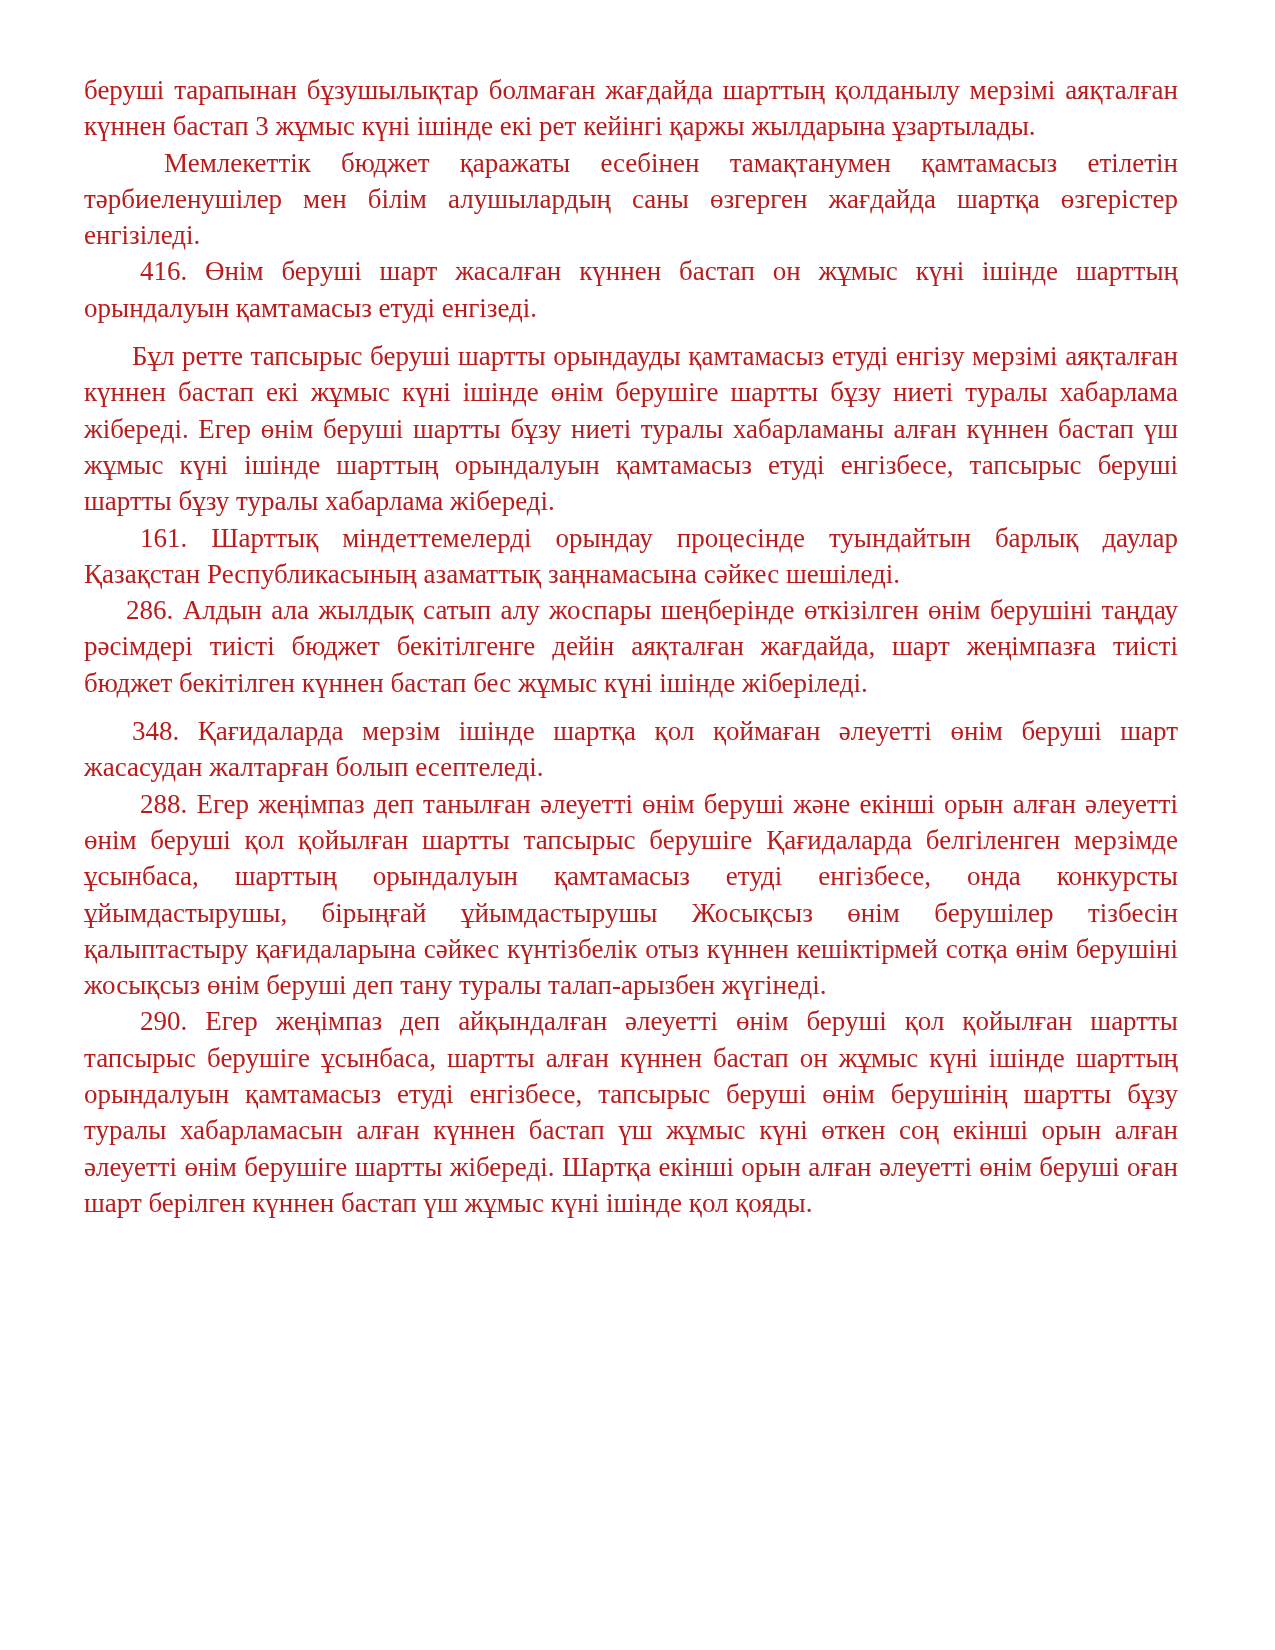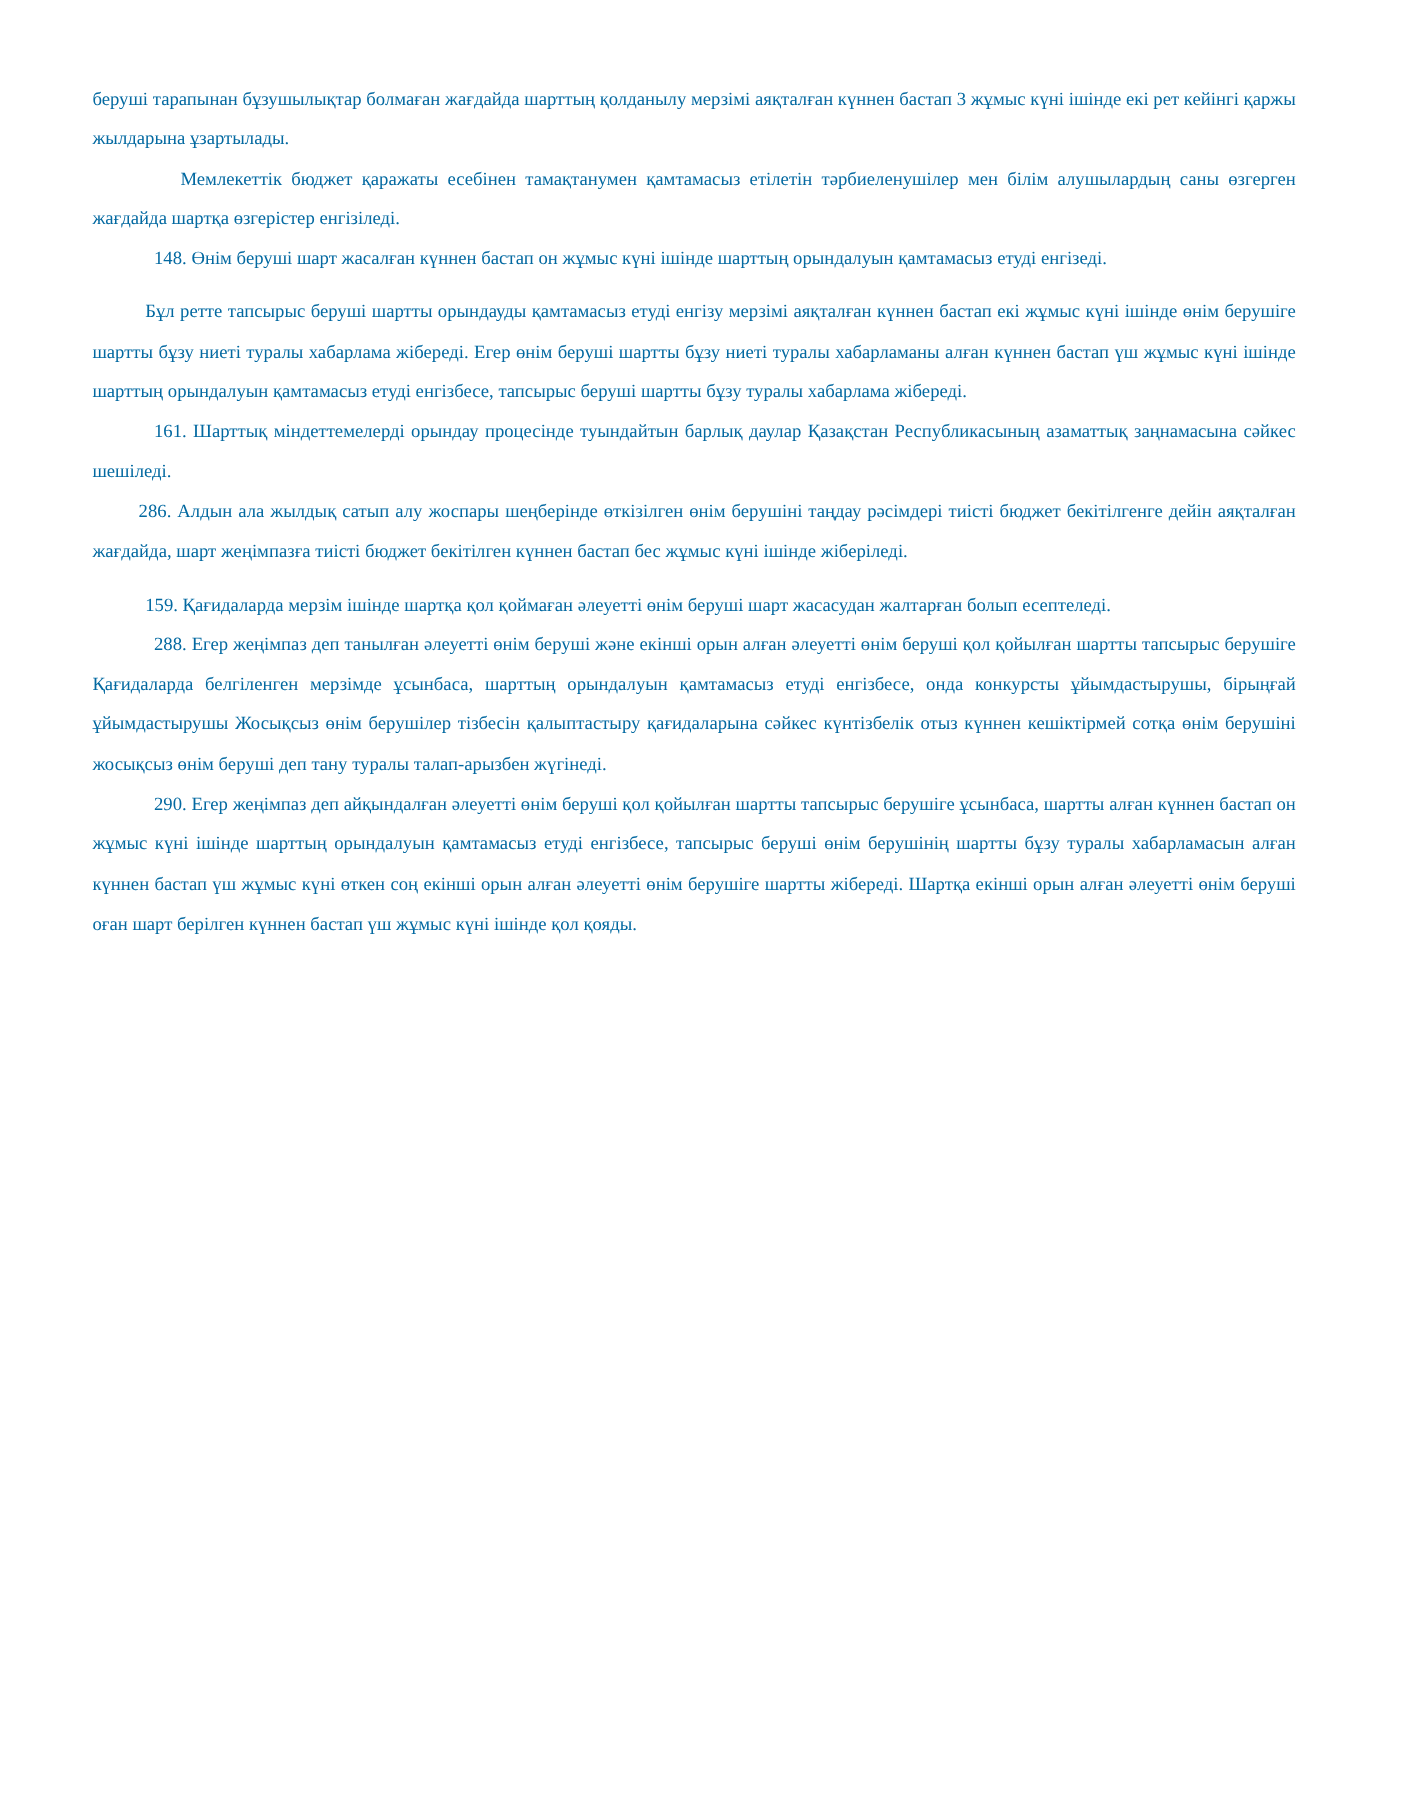--- a/index.html
+++ b/index.html
@@ -3,46 +3,46 @@
 <meta charset="utf-8">
 <style>
   html, body { margin: 0; padding: 0; background: #ffffff; }
   body { width: 1275px; height: 1650px; position: relative; overflow: hidden; }
   .page {
     position: absolute;
     left: 84px;
     top: 72px;
     width: 1094px;
     font-family: "Liberation Serif", "DejaVu Serif", serif;
-    font-size: 17px;
+    font-size: 27px;
     line-height: 36.3px;
-    color: #0369a1;
+    color: #b91c1c;
   }
   .para { margin: 0; text-align: justify; text-align-last: left; }
   .indent-wide { text-indent: 80px; }
   .indent-mid { text-indent: 48px; margin-top: 12px; }
   .indent-small { text-indent: 42px; }
   .indent-num { text-indent: 56px; }
 </style>
 </head>
 <body>
 
 <div class="page">
   <p class="para"><span>беруші тарапынан бұзушылықтар болмаған жағдайда шарттың қолданылу мерзімі аяқталған күннен бастап 3 жұмыс күні ішінде екі рет кейінгі қаржы жылдарына ұзартылады.</span></p>
 
   <p class="para indent-wide"><span>Мемлекеттік бюджет қаражаты есебінен тамақтанумен қамтамасыз етілетін тәрбиеленушілер мен білім алушылардың саны өзгерген жағдайда шартқа өзгерістер енгізіледі.</span></p>
 
 
-  <p class="para indent-num"><span>148.</span> <span>Өнім беруші шарт жасалған күннен бастап он жұмыс күні ішінде шарттың орындалуын қамтамасыз етуді енгізеді.</span></p>
+  <p class="para indent-num"><span>416.</span> <span>Өнім беруші шарт жасалған күннен бастап он жұмыс күні ішінде шарттың орындалуын қамтамасыз етуді енгізеді.</span></p>
 
   <p class="para indent-mid"><span>Бұл ретте тапсырыс беруші шартты орындауды қамтамасыз етуді енгізу мерзімі аяқталған күннен бастап екі жұмыс күні ішінде өнім берушіге шартты бұзу ниеті туралы хабарлама жібереді. Егер өнім беруші шартты бұзу ниеті туралы хабарламаны алған күннен бастап үш жұмыс күні ішінде шарттың орындалуын қамтамасыз етуді енгізбесе, тапсырыс беруші шартты бұзу туралы хабарлама жібереді.</span></p>
 
   <p class="para indent-num"><span>161.</span> <span>Шарттық міндеттемелерді орындау процесінде туындайтын барлық даулар Қазақстан Республикасының азаматтық заңнамасына сәйкес шешіледі.</span></p>
 
   <p class="para indent-small"><span>286.</span> <span>Алдын ала жылдық сатып алу жоспары шеңберінде өткізілген өнім берушіні таңдау рәсімдері тиісті бюджет бекітілгенге дейін аяқталған жағдайда, шарт жеңімпазға тиісті бюджет бекітілген күннен бастап бес жұмыс күні ішінде жіберіледі.</span></p>
 
-  <p class="para indent-mid"><span>159.</span> <span>Қағидаларда мерзім ішінде шартқа қол қоймаған әлеуетті өнім беруші шарт жасасудан жалтарған болып есептеледі.</span></p>
+  <p class="para indent-mid"><span>348.</span> <span>Қағидаларда мерзім ішінде шартқа қол қоймаған әлеуетті өнім беруші шарт жасасудан жалтарған болып есептеледі.</span></p>
 
   <p class="para indent-num"><span>288.</span> <span>Егер жеңімпаз деп танылған әлеуетті өнім беруші және екінші орын алған әлеуетті өнім беруші қол қойылған шартты тапсырыс берушіге Қағидаларда белгіленген мерзімде ұсынбаса, шарттың орындалуын қамтамасыз етуді енгізбесе, онда конкурсты ұйымдастырушы, бірыңғай ұйымдастырушы Жосықсыз өнім берушілер тізбесін қалыптастыру қағидаларына сәйкес күнтізбелік отыз күннен кешіктірмей сотқа өнім берушіні жосықсыз өнім беруші деп тану туралы талап-арызбен жүгінеді.</span></p>
 
 
   <p class="para indent-num"><span>290.</span> <span>Егер жеңімпаз деп айқындалған әлеуетті өнім беруші қол қойылған шартты тапсырыс берушіге ұсынбаса, шартты алған күннен бастап он жұмыс күні ішінде шарттың орындалуын қамтамасыз етуді енгізбесе, тапсырыс беруші өнім берушінің шартты бұзу туралы хабарламасын алған күннен бастап үш жұмыс күні өткен соң екінші орын алған әлеуетті өнім берушіге шартты жібереді. Шартқа екінші орын алған әлеуетті өнім беруші оған шарт берілген күннен бастап үш жұмыс күні ішінде қол қояды.</span></p>
 </div>
 
 </body></html>

